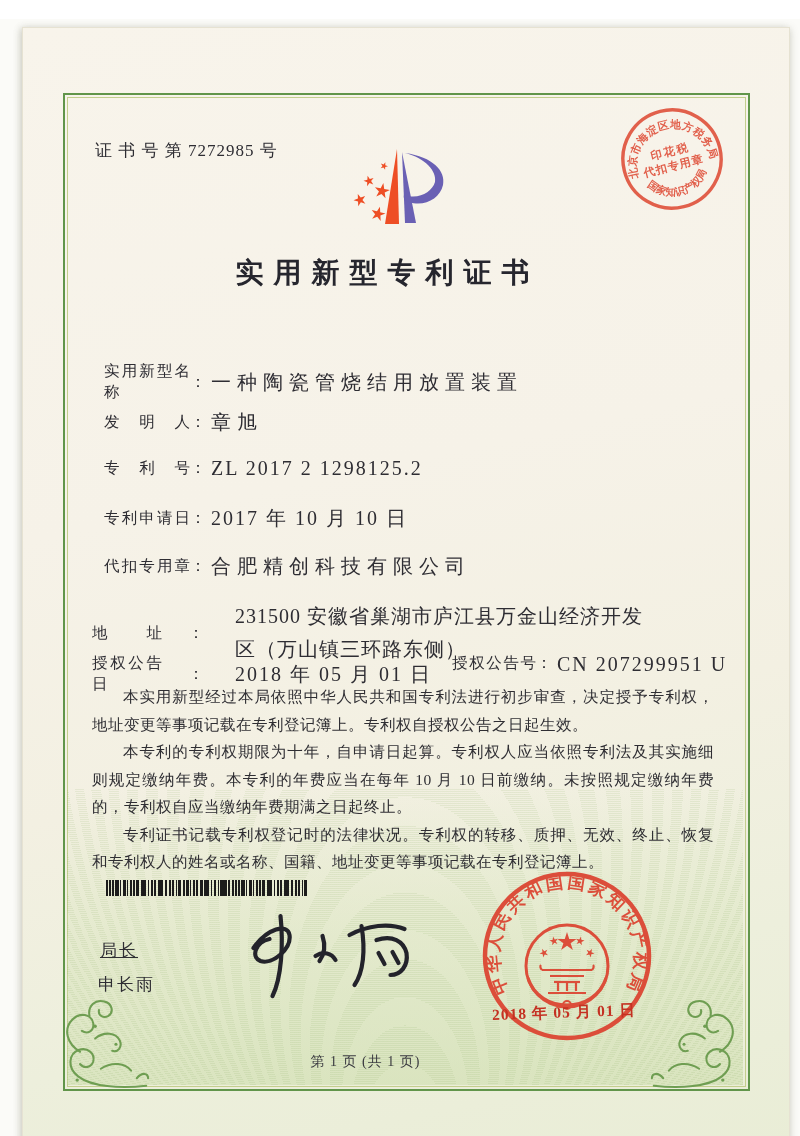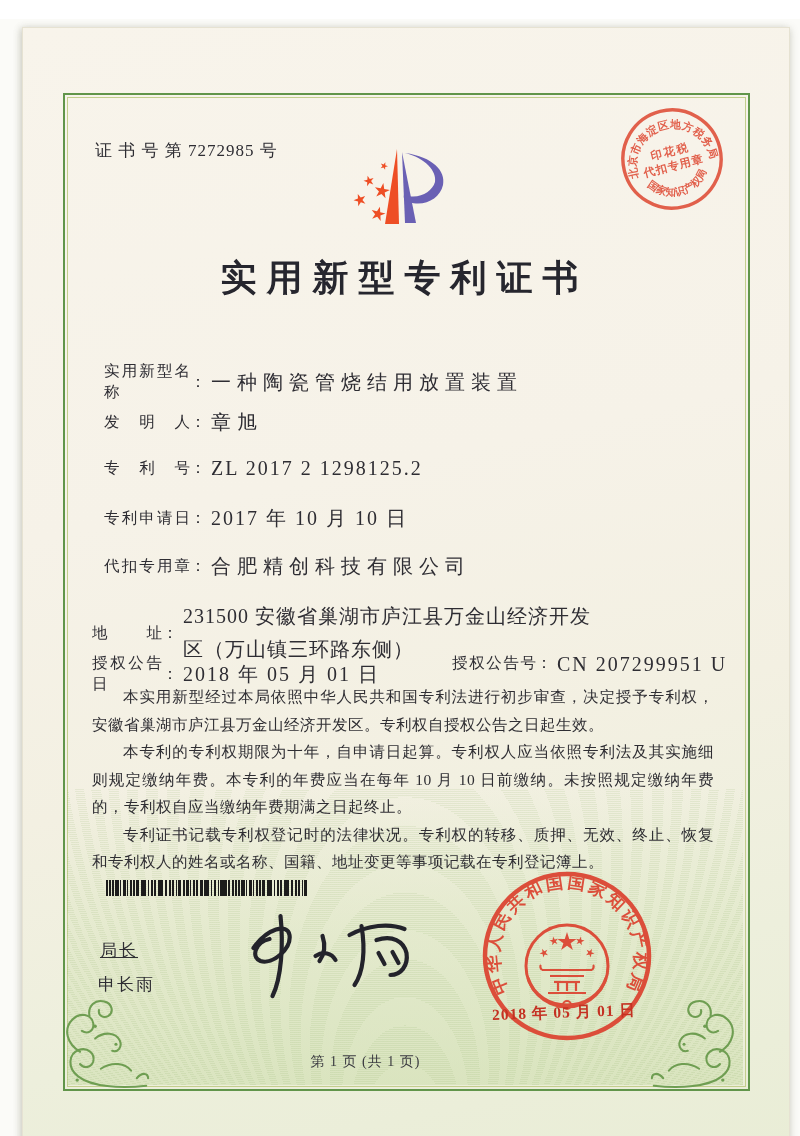--- a/index.html
+++ b/index.html
@@ -12,26 +12,26 @@
   .frame{position:absolute;left:63px;top:74px;width:683px;height:994px;
          border:2.5px solid #61954a;}
   .frame-inner{position:absolute;inset:2px;border:1.5px solid #c3ce8d;}
   .tint{position:absolute;left:67px;top:770px;width:676px;height:296px;
         background:
           repeating-radial-gradient(ellipse 140% 90% at 50% 140%, rgba(125,165,85,.12) 0 2px, rgba(0,0,0,0) 2px 7px),
           linear-gradient(180deg, rgba(205,222,170,0) 0%, rgba(205,222,170,.30) 45%, rgba(196,216,158,.45) 100%);}
   .cert-no{position:absolute;left:95px;top:120px;font-size:17px;letter-spacing:1px;color:#2e2d33;}
   .logo{position:absolute;left:340px;top:124px;width:126px;height:98px;}
   .tax-stamp{position:absolute;left:618px;top:86px;width:108px;height:108px;opacity:.93;}
-  .title{position:absolute;left:63px;top:235px;width:683px;text-align:center;
-         font-size:36px;font-weight:700;letter-spacing:10px;color:#26262e;}
+  .title{position:absolute;left:46px;top:235px;width:683px;text-align:center;
+         font-size:28px;font-weight:700;letter-spacing:10px;color:#26262e;}
   .field-row{position:absolute;font-size:16px;color:#2e2d33;display:flex;align-items:center;}
   .f-label{display:inline-block;text-align:justify;text-align-last:justify;font-size:15.5px;flex:none;}
   .fr-a{left:104px;} .fr-a .f-label{width:86px;}
-  .fr-b{left:92px;}  .fr-b .f-label{width:70px;}
+  .fr-b{left:92px;gap:26px;}  .fr-b .f-label{width:70px;}
   .f-colon{flex:none;}
   .f-value{margin-left:5px;font-size:20px;letter-spacing:2px;}
   .f-value.sp{letter-spacing:6px;}
   .f-value.addr{letter-spacing:1px;display:inline-block;width:428px;line-height:1.65;}
   .pair2{position:absolute;left:360px;top:0;display:flex;}
   .paras{position:absolute;left:92px;top:664px;width:622px;color:#2f2e33;}
   .paras p{margin:0;font-size:15.5px;line-height:1.78;text-indent:2em;letter-spacing:.5px;text-align:justify;}
   .barcode{position:absolute;left:106px;top:861px;width:202px;height:16px;
     background-image:
       repeating-linear-gradient(90deg,#1c1c1c 0 1.5px,rgba(0,0,0,0) 1.5px 3.5px),
@@ -163,21 +163,21 @@
       <span class="f-colon">：</span>
     <span class="f-value">2018 年 05 月 01 日</span>
     <span class="pair2">
       <span class="f-label" style="width:84px">授权公告号</span>
         <span class="f-colon">：</span>
       <span class="f-value">CN 207299951 U</span>
     </span>
   </div>
 
   <div class="paras">
-    <p>本实用新型经过本局依照中华人民共和国专利法进行初步审查，决定授予专利权，安徽省巢湖市庐江县万金山经济开发区。专利权自授权公告之日起生效。</p>
+    <p>本实用新型经过本局依照中华人民共和国专利法进行初步审查，决定授予专利权，地址变更等事项记载在专利登记簿上。专利权自授权公告之日起生效。</p>
     <p>本专利的专利权期限为十年，自申请日起算。专利权人应当依照专利法及其实施细则规定缴纳年费。本专利的年费应当在每年 10 月 10 日前缴纳。未按照规定缴纳年费的，专利权自应当缴纳年费期满之日起终止。</p>
     <p>专利证书记载专利权登记时的法律状况。专利权的转移、质押、无效、终止、恢复和专利权人的姓名或名称、国籍、地址变更等事项记载在专利登记簿上。</p>
   </div>
 
   <div class="barcode"></div>
   <div class="sig-title">局长</div>
   <div class="sig-name">申长雨</div>
 
   <svg class="signature" viewBox="0 0 190 100">
     <g stroke="#23232b" stroke-width="4.2" fill="none" stroke-linecap="round" stroke-linejoin="round">

